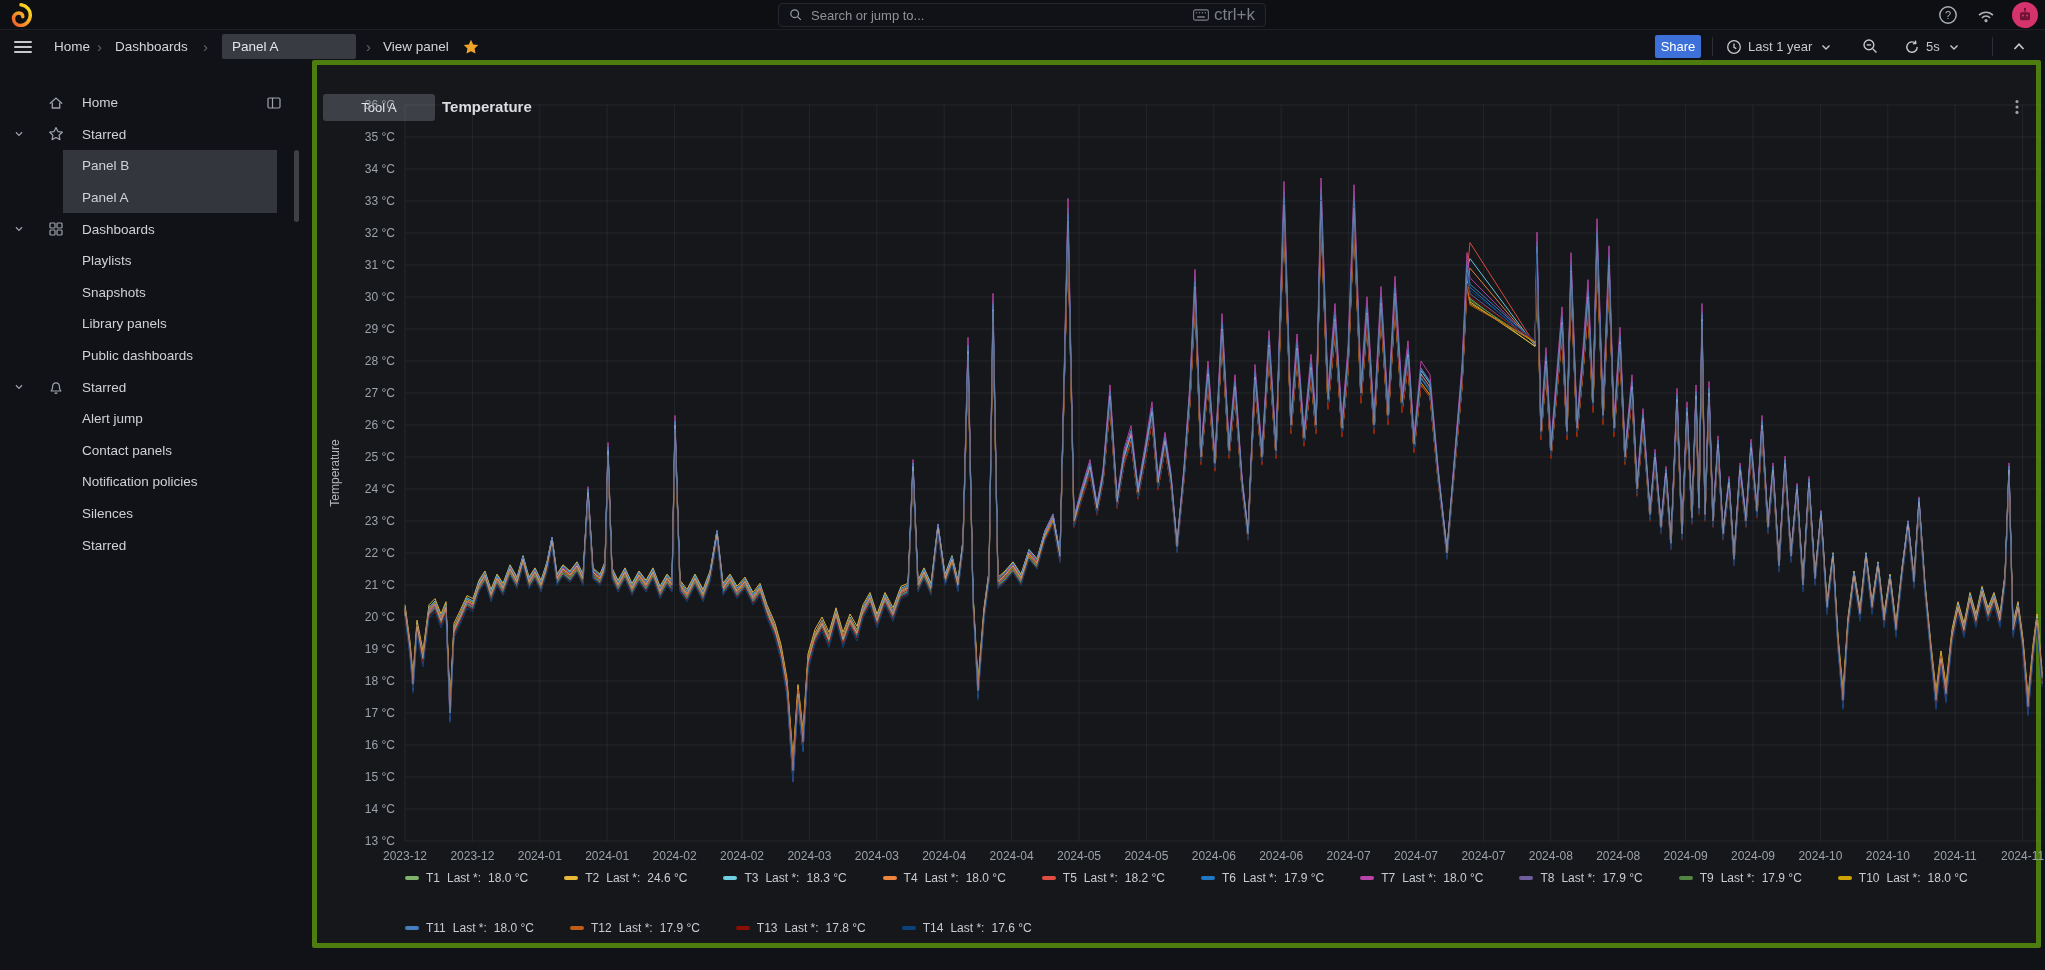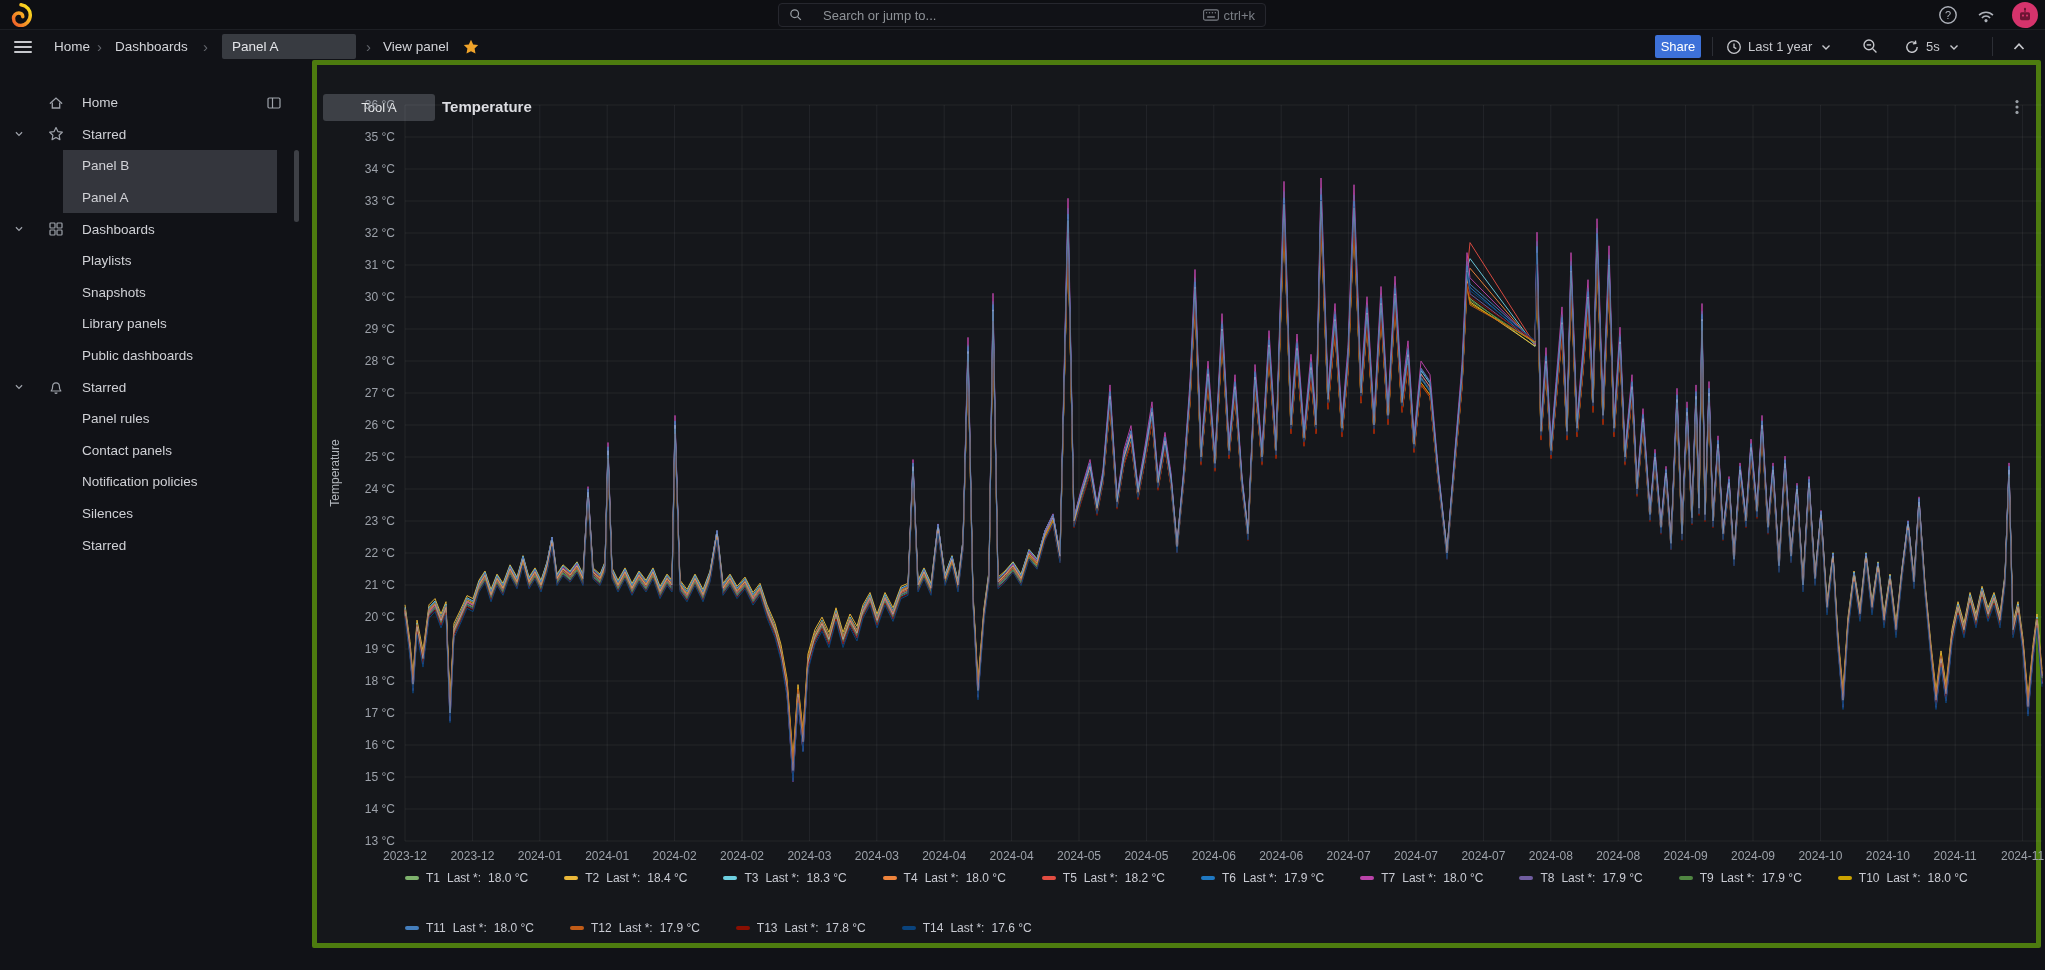--- a/index.html
+++ b/index.html
@@ -3,23 +3,23 @@
 <meta charset="utf-8">
 <style>
   * { margin:0; padding:0; box-sizing:border-box; }
   html,body { background:#0c0d10; }
   body { font-family:"Liberation Sans","DejaVu Sans",sans-serif; color:#ccccdc; }
   #page { position:relative; width:2045px; height:970px; background:#111217; overflow:hidden; }
 
   
   #topbar { position:absolute; left:0; top:0; width:2045px; height:30px; background:#0e0f13; border-bottom:1px solid #1d1f24; }
   #logo { position:absolute; left:9px; top:3px; width:24px; height:24px; }
-  #searchbox { position:absolute; left:778px; top:3px; width:488px; height:24px; background:#111217; border:1px solid #26272e; border-radius:4px; display:flex; align-items:center; padding:0 10px; cursor:text;gap:12px; }
+  #searchbox { position:absolute; left:778px; top:3px; width:488px; height:24px; background:#111217; border:1px solid #26272e; border-radius:4px; display:flex; align-items:center; padding:0 10px; cursor:text; }
   #searchbox .ph { color:#8e9297; font-size:13px; margin-left:8px; flex:1; }
-  #searchbox .kbd { color:#7b7f86; font-size:13px; display:flex; align-items:center; gap:5px; }
+  #searchbox .kbd { color:#7b7f86; font-size:17px; display:flex; align-items:center; gap:5px; }
   .tb-ico { position:absolute; top:5px; width:20px; height:20px; color:#aeb2ba; }
   #avatar { position:absolute; left:2012px; top:2px; width:26px; height:26px; border-radius:50%; background:#D6336C; display:flex; align-items:center; justify-content:center; }
 
   
   #navrow { position:absolute; left:0; top:31px; width:2045px; height:31px; background:#111217; }
   #hamburger { position:absolute; left:12px; top:7px; width:22px; height:18px; cursor:pointer; }
   #hamburger div { height:2px; background:#c7c8cd; margin:3px 2px; border-radius:1px; }
   .crumb { position:absolute; top:0; height:31px; display:flex; align-items:center; font-size:13.5px; color:#d3d4d9; cursor:pointer; }
   .crumb-sep { position:absolute; top:0; height:31px; display:flex; align-items:center; font-size:15px; color:#63666d; }
   #crumb-box { position:absolute; left:222px; top:3px; width:134px; height:25px; background:#383b41; border-radius:2px; display:flex; align-items:center; padding-left:10px; font-size:13.5px; color:#e4e5e9; cursor:pointer; }
@@ -212,21 +212,21 @@
           <span class="chev"><svg viewBox="0 0 16 16" width="14" height="14">
               <polyline points="4.5,6 8,9.5 11.5,6" stroke="currentColor" stroke-width="1.4" fill="none"></polyline>
             </svg></span>
           <span class="sec-ico"><svg viewBox="0 0 16 16" width="16" height="16">
               <path d="M3.2 12 h9.6 c-.9-1-1.4-1.7-1.4-4.2 0-2.3-1.5-3.9-3.4-3.9 S4.6 5.5 4.6 7.8 c0 2.5-.5 3.2-1.4 4.2z" stroke="currentColor" stroke-width="1.2" fill="none" stroke-linejoin="round"></path>
               <path d="M6.8 13.6 a1.3 1.3 0 0 0 2.4 0" stroke="currentColor" stroke-width="1.2" fill="none"></path>
             </svg></span>
           <span class="lbl">Starred</span>
         </div>
         <div class="side-row">
-          <span class="lbl">Panel rules</span>
+          <span class="lbl">Alert jump</span>
         </div>
         <div class="side-row">
           <span class="lbl">Contact panels</span>
         </div>
         <div class="side-row">
           <span class="lbl">Notification policies</span>
         </div>
         <div class="side-row">
           <span class="lbl">Silences</span>
         </div>
@@ -366,21 +366,21 @@
         <div class="legend-item">
           <span class="sw" style="background: rgb(126, 178, 109);"></span>
           <span>T1</span>
           <span class="stat">Last *:</span>
           <span>18.0 °C</span>
         </div>
         <div class="legend-item">
           <span class="sw" style="background: rgb(234, 184, 57);"></span>
           <span>T2</span>
           <span class="stat">Last *:</span>
-          <span>18.4 °C</span>
+          <span>24.6 °C</span>
         </div>
         <div class="legend-item">
           <span class="sw" style="background: rgb(110, 208, 224);"></span>
           <span>T3</span>
           <span class="stat">Last *:</span>
           <span>18.3 °C</span>
         </div>
         <div class="legend-item">
           <span class="sw" style="background: rgb(239, 132, 60);"></span>
           <span>T4</span>

